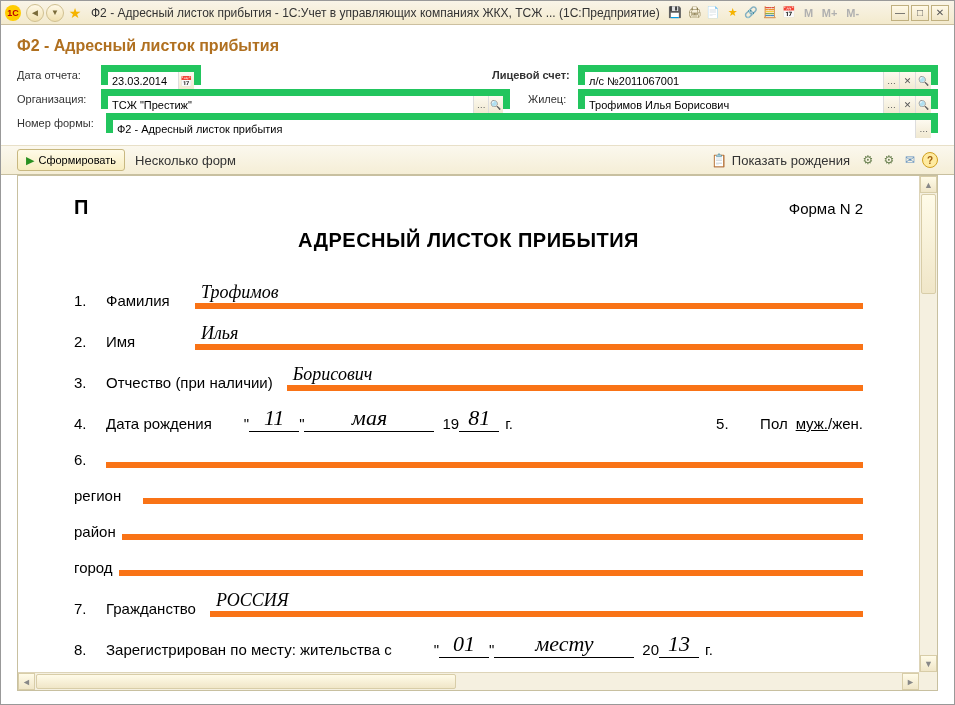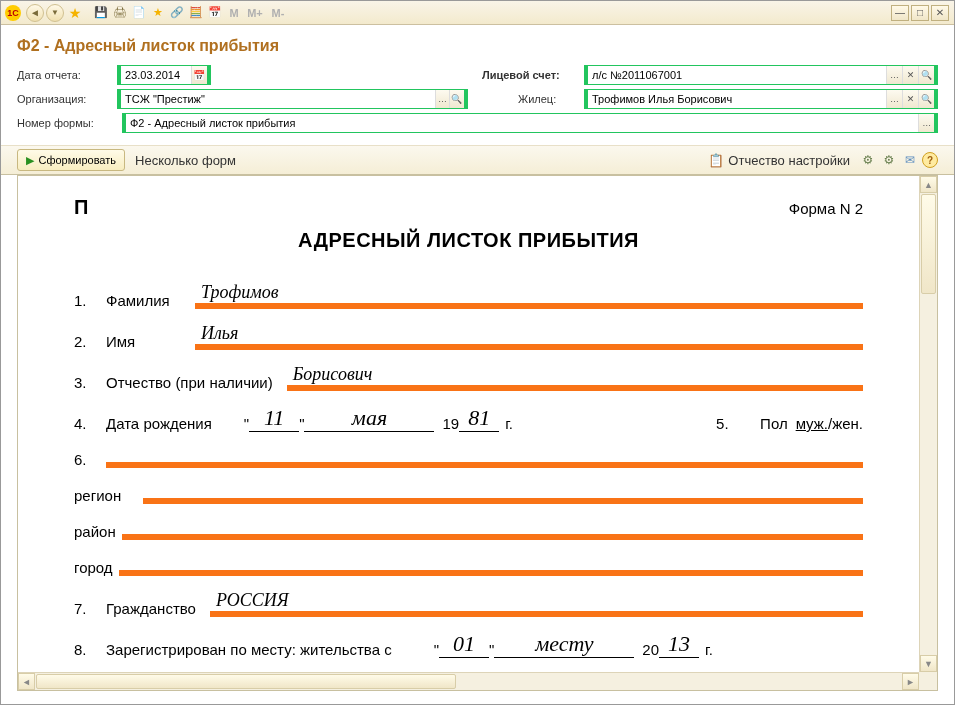--- a/index.html
+++ b/index.html
@@ -14,26 +14,26 @@
 .titlebar .tb-icons { display: flex; gap: 3px; margin-left: 8px; }
 .titlebar .tb-icon { width: 16px; height: 16px; display: inline-flex; align-items: center; justify-content: center; font-size: 11px; color: #7a6b3a; cursor: pointer; }
 .titlebar .spacer { flex: 1; }
 .titlebar .win-btn { width: 18px; height: 16px; border: 1px solid #c0b080; background: linear-gradient(#fff9e8, #f0e6c8); margin: 0 1px; display: inline-flex; align-items: center; justify-content: center; font-size: 10px; color: #555; cursor: pointer; }
 
 
 .page-title { padding: 12px 16px 6px; color: #b07020; font-size: 16px; font-weight: bold; }
 
 
 .params { padding: 4px 16px 8px; }
-.param-row { display: flex; align-items: center; margin-bottom: 4px; gap: 20px; }
+.param-row { display: flex; align-items: center; margin-bottom: 4px; gap: 4px; }
 .param-label { color: #333; font-size: 11px; }
 .param-label.w1 { width: 80px; }
 .param-label.w2 { width: 82px; font-weight: bold; }
 .param-label.w3 { width: 85px; }
-.field { display: inline-flex; align-items: center; background: #0f172a; border: 4px solid #22c55e; height: 20px; }
+.field { display: inline-flex; align-items: flex-start; background: #0f172a; border: 7px solid #22c55e; height: 20px; }
 .field input { border: none; outline: none; font-size: 11px; padding: 0 4px; height: 18px; }
 .field .btn-sm { width: 16px; height: 18px; border-left: 1px solid #ddd; background: linear-gradient(#fdfaf0, #f0e8d0); display: inline-flex; align-items: center; justify-content: center; font-size: 9px; color: #555; cursor: pointer; }
 .field .btn-sm.cal { font-size: 10px; }
 
 
 .toolbar { display: flex; align-items: center; padding: 4px 16px; gap: 4px; border-top: 1px solid #e8e0c8; border-bottom: 1px solid #c8c0a0; background: linear-gradient(#fbf8ee, #f5eed6); height: 30px; }
 .btn-primary { display: inline-flex; align-items: center; height: 22px; padding: 0 8px; border: 1px solid #c8b880; border-radius: 3px; background: linear-gradient(#fffbe8, #f8edc0); cursor: pointer; font-size: 11px; gap: 4px; }
 .btn-primary .play { color: #2a9020; font-size: 11px; }
 .btn-link { border: none; background: none; font-size: 13px; color: #333; cursor: pointer; padding: 0 6px; height: 22px; }
 .toolbar .right { margin-left: auto; display: flex; align-items: center; gap: 3px; }
@@ -65,20 +65,21 @@
 .sex-u { text-decoration: underline; }
 </style>
 </head>
 <body>
 
 <div class="titlebar">
   <span class="app-icon">1C</span>
   <span class="nav-btn">◄</span>
   <span class="nav-btn" style="font-size:8px;">▼</span>
   <span class="star">★</span>
+  <span class="title-text">Ф2 - Адресный листок прибытия - 1С:Учет в управляющих компаниях ЖКХ, ТСЖ ... (1С:Предприятие)</span>
   <div class="tb-icons">
     <span class="tb-icon">💾</span>
     <span class="tb-icon">🖨</span>
     <span class="tb-icon">📄</span>
     <span class="tb-icon" style="color:#f5b301;">★</span>
     <span class="tb-icon">🔗</span>
     <span class="tb-icon">🧮</span>
     <span class="tb-icon" style="color:#d08030;">📅</span>
     <span class="tb-icon" style="color:#b0b0b0;font-weight:bold;">M</span>
     <span class="tb-icon" style="color:#b0b0b0;font-weight:bold;width:20px;">M+</span>
@@ -135,21 +136,21 @@
 
 <div class="toolbar">
   <button class="btn-primary">
     <span class="play">▶</span>
     <span>Сформировать</span>
   </button>
   <button class="btn-link">Несколько форм</button>
   <div class="right">
     <button class="btn-link" style="display:flex;align-items:center;gap:4px;">
       <span style="color:#6090c0;">📋</span>
-      <span>Отчество настройки</span>
+      <span>Показать рождения</span>
     </button>
     <span class="tool-icon">⚙</span>
     <span class="tool-icon">⚙</span>
     <span class="tool-icon" style="color:#6090c0;">✉</span>
     <span class="help-icon">?</span>
   </div>
 </div>
 
 <div class="canvas-wrap">
   <div class="canvas">

